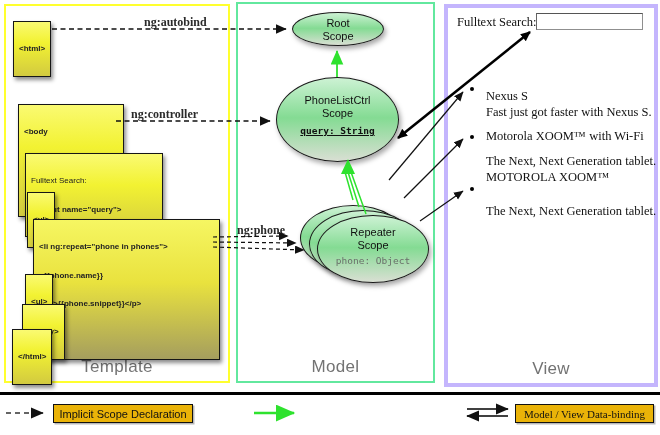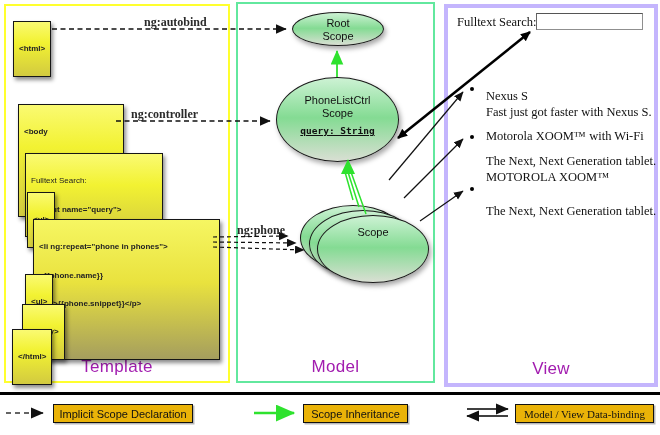--- a/index.html
+++ b/index.html
@@ -3,21 +3,21 @@
 <meta charset="utf-8">
 <style>
   html,body{margin:0;padding:0;background:#fff;}
   #stage{position:relative;width:660px;height:435px;background:#fff;overflow:hidden;
          font-family:"Liberation Sans",sans-serif;}
   .col{position:absolute;background:#fff;}
   #col-template{left:4px;top:4px;width:222px;height:375px;border:2px solid #ffff2e;}
   #col-model{left:236px;top:2px;width:195px;height:377px;border:2px solid #62e89e;}
   #col-view{left:444px;top:4px;width:206px;height:375px;border:4px solid #c4b5fd;}
   .col-label{position:absolute;bottom:4px;left:0;width:100%;text-align:center;
-             font-size:17px;color:#a21caf;letter-spacing:.3px;}
+             font-size:17px;color:#737373;letter-spacing:.3px;}
   .codebox{position:absolute;z-index:4;border:1px solid #161616;
            background:linear-gradient(180deg,#fafa72 0%,#f2f232 38%,#d2ca40 100%);
            box-shadow:2px 3px 4px rgba(0,0,0,.45);
            font-family:Liberation Sans, sans-serif;
            font-weight:bold;font-size:8px;line-height:9.5px;color:#222;
            padding:3px 5px;white-space:pre;}
   .codebox.faded{background:linear-gradient(180deg,#f6f662 0%,#e9e23e 45%,#a59e5e 100%);}
   .conn-label{position:absolute;z-index:5;font-family:Liberation Serif, serif;
               font-weight:bold;font-size:12px;color:#2b2b2b;white-space:nowrap;}
   .ellipse{position:absolute;border:1.5px solid #1a1a1a;border-radius:50%;
@@ -100,41 +100,42 @@
 
   <div class="ellipse" style="left:276px;top:77px;width:123px;height:85px;z-index:3;padding-top:16px;box-sizing:border-box;">
     <div class="t">PhoneListCtrl</div>
     <div class="t">Scope</div>
     <div class="prop b" style="margin-top:6px;">query: String</div>
   </div>
 
   <div class="ellipse" style="left:300px;top:205px;width:104px;height:64px;z-index:1;"></div>
   <div class="ellipse" style="left:309px;top:210px;width:106px;height:66px;z-index:2;"></div>
   <div class="ellipse" style="left:317px;top:215px;width:112px;height:68px;z-index:3;padding-top:10px;box-sizing:border-box;">
+    <div class="t">Repeater</div>
     <div class="t">Scope</div>
+    <div class="prop g2" style="margin-top:4px;">phone: Object</div>
   </div>
 
   <div class="viewtext" style="left:457px;top:15px;">Fulltext Search:</div>
   <input id="search-input" value="" style="">
 
   <span class="bullet" style="left:470px;top:87px;"></span>
   <div class="viewtext" style="left:486px;top:81px;margin-top:8px;">Nexus S</div>
   <div class="viewtext" style="left:486px;top:105px;">Fast just got faster with Nexus S.</div>
 
   <span class="bullet" style="left:470px;top:135px;"></span>
   <div class="viewtext" style="left:486px;top:129px;text-align:right;">Motorola XOOM™ with Wi-Fi</div>
   <div class="viewtext" style="left:486px;top:154px;">The Next, Next Generation tablet.</div>
 
   <span class="bullet" style="left:470px;top:187px;"></span>
   <div class="viewtext" style="left:486px;top:170px;">MOTOROLA XOOM™</div>
   <div class="viewtext" style="left:486px;top:204px;">The Next, Next Generation tablet.</div>
 
   <div id="sep-line"></div>
   <div class="legend-box" style="left:53px;width:138px;">Implicit Scope Declaration</div>
-  <div class="legend-box" style="left:303px;width:103px;">Scope Inheritance</div>
   <div class="legend-box" style="left:515px;width:137px;font-family:Liberation Serif, serif;">Model / View Data-binding</div>
 
   <svg id="arrows" viewBox="0 0 660 435">
     <defs>
       <marker id="mb" markerWidth="9" markerHeight="8" refX="7.5" refY="3.5" orient="auto">
         <path d="M0,0 L8,3.5 L0,7 Z" fill="#111"></path>
       </marker>
       <marker id="mbL" markerWidth="11" markerHeight="10" refX="9" refY="4.5" orient="auto" markerUnits="userSpaceOnUse">
         <path d="M0,0 L10,4.5 L0,9 Z" fill="#000"></path>
       </marker>

